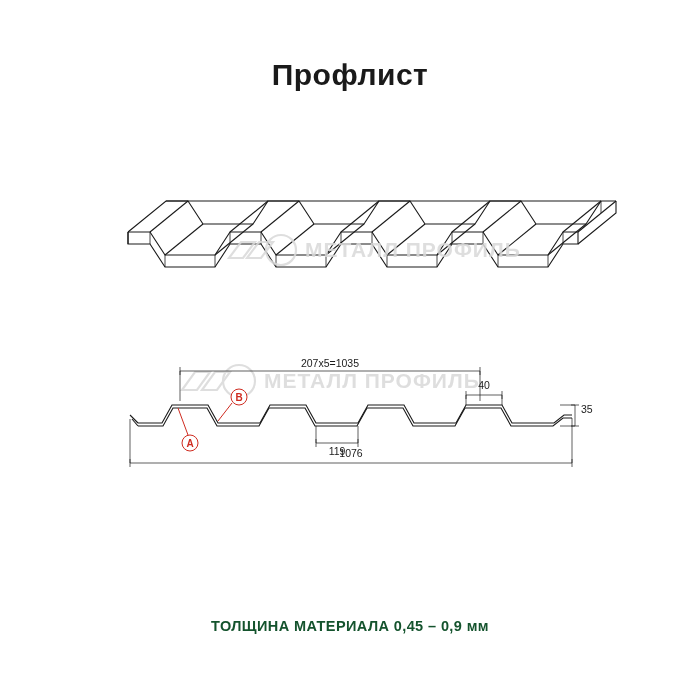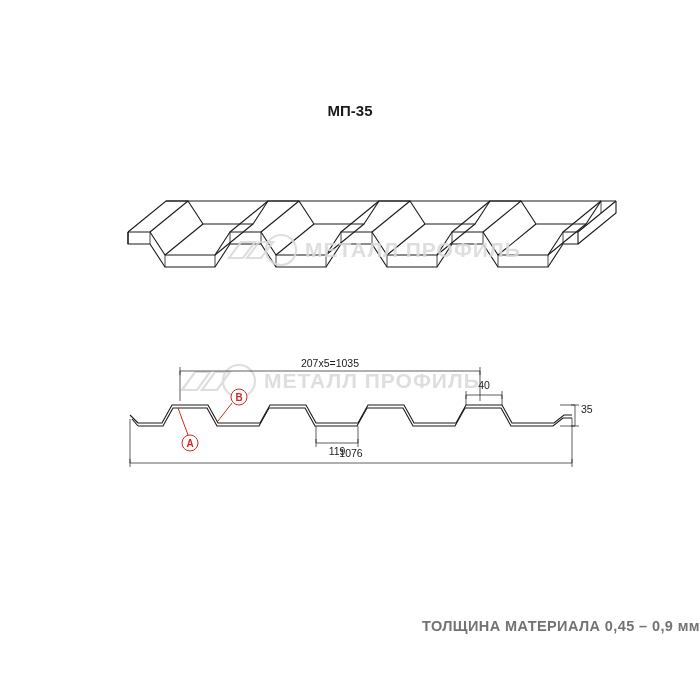--- a/index.html
+++ b/index.html
@@ -60,25 +60,25 @@
     pointer-events: none;
     opacity: 0.85;
   }
   .wm1 { top: 228px; left: 225px; }
   .wm2 { top: 358px; left: 178px; }
   .footer {
     position: absolute;
     top: 618px;
     left: 0;
     width: 700px;
-    text-align: right;
+    text-align: center;
     font-size: 14.5px;
     font-weight: bold;
     letter-spacing: 0.4px;
-    color: #737373;
+    color: #14532d;
   }
   svg { display: block; overflow: visible; }
   .ln { fill: none; stroke: #1a1a1a; stroke-width: 1.1; stroke-linejoin: miter; stroke-linecap: butt; }
   .ln-thin { fill: none; stroke: #1a1a1a; stroke-width: 0.8; }
   .dim { fill: none; stroke: #1a1a1a; stroke-width: 0.7; }
   .dimtext {
     font-family: "Liberation Sans", sans-serif;
     font-size: 10.5px;
     fill: #1a1a1a;
   }
@@ -97,21 +97,21 @@
     fill: #d9d9d9;
     letter-spacing: 1px;
   }
   .wm-shape { fill: none; stroke: #d9d9d9; stroke-width: 2.2; }
 </style>
 </head>
 <body>
 
 <div class="page">
 
-  <div class="subtitle">МП-35</div>
+  <div class="title">Профлист</div>
 
   <div class="iso-wrap">
     <svg width="560" height="150" viewBox="0 0 560 150">
       <g>
 
         <path class="ln" d="M 58 72 L 96 41 L 531 41 L 531 41"></path>
 
         <path class="ln" d="M 96 41
           L 118 41 L 133 64 L 183 64 L 198 41 L 229 41
           L 244 64 L 294 64 L 309 41 L 340 41

